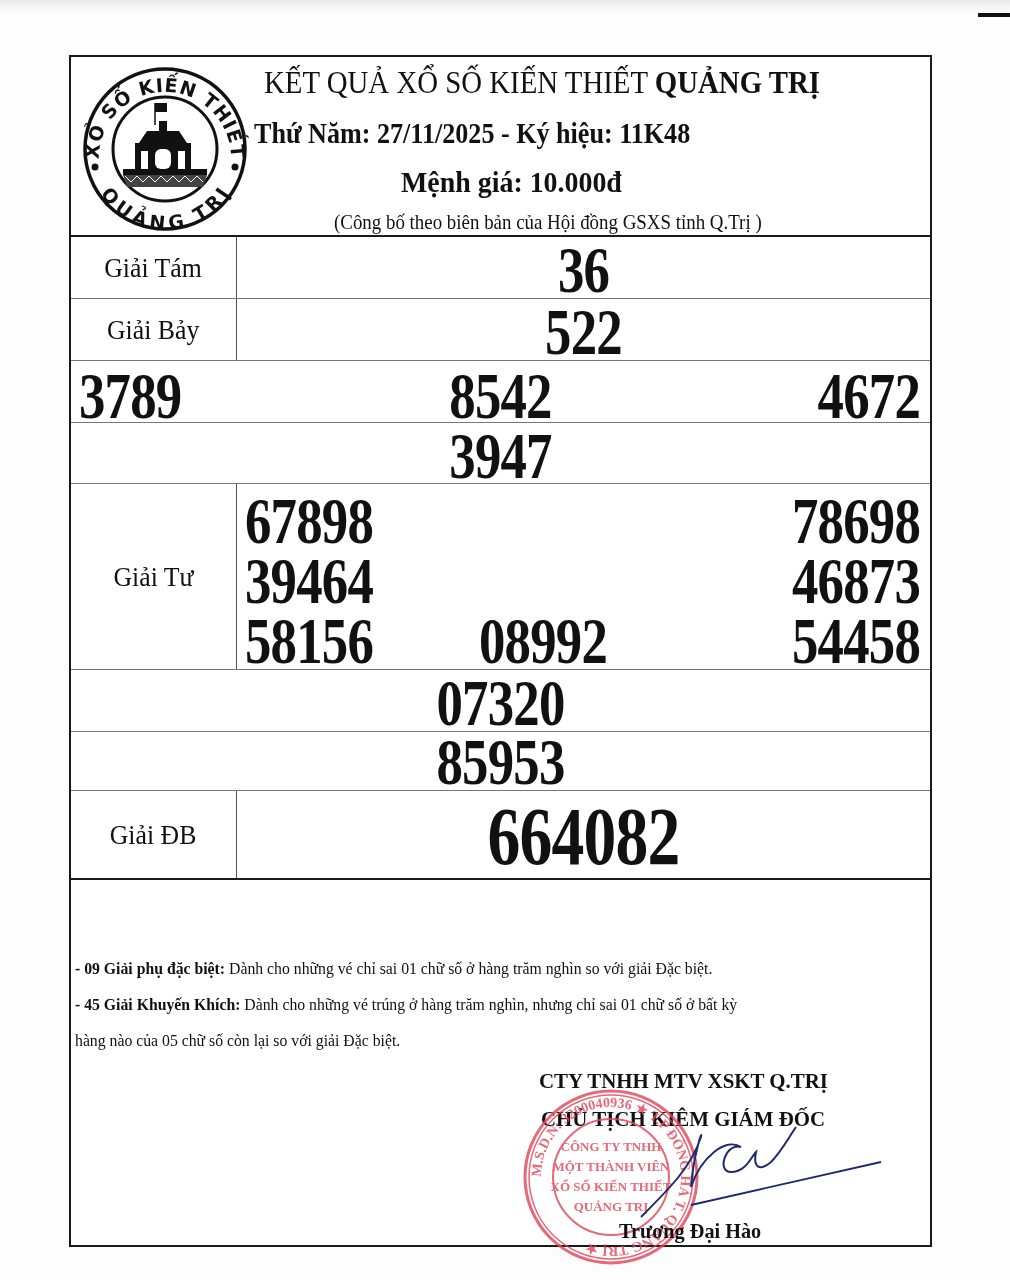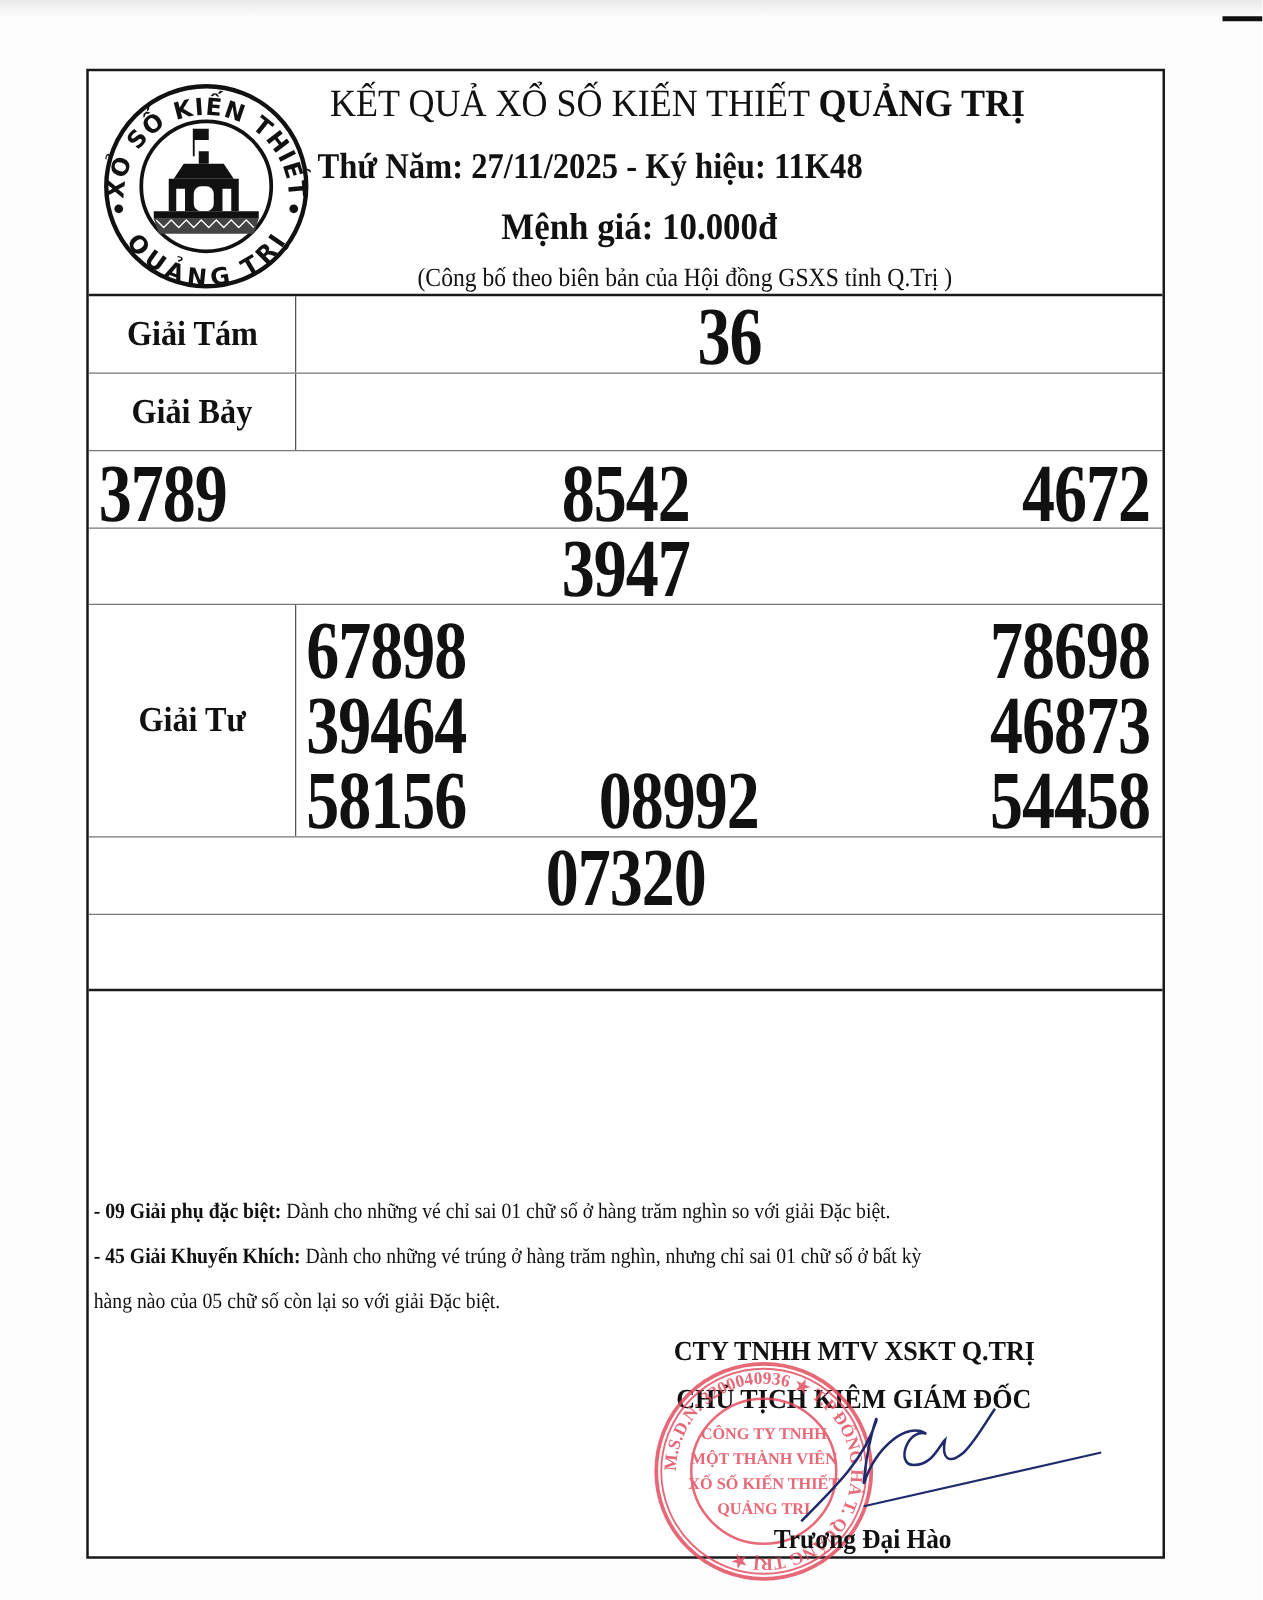--- a/index.html
+++ b/index.html
@@ -47,21 +47,21 @@
     
     .results {
       position: absolute; left: 0; top: 178px; width: 859px;
       border-top: 2px solid #1a1a1a; border-bottom: 2px solid #1a1a1a;
     }
     .row { position: relative; display: flex; border-bottom: 1px solid #777; }
     .row:last-child { border-bottom: none; }
     .row-label {
       width: 166px; flex: 0 0 166px; border-right: 1px solid #555;
       display: flex; align-items: center; justify-content: center;
-      font-size: 28px; font-weight: bold; white-space: nowrap;
+      font-size: 28px; font-weight: normal; white-space: nowrap;
     }
     .row-label span { display: inline-block; transform: scaleX(0.92); }
     .row-values { position: relative; flex: 1; }
     .num {
       position: absolute; font-weight: bold; white-space: nowrap; line-height: 1;
       font-size: 66px; letter-spacing: -1px;
       transform-origin: left top; transform: scaleX(0.80);
     }
     .num.right { transform-origin: right top; }
     .num.center { transform-origin: center top; }
@@ -141,20 +141,23 @@
           </div>
         <div class="row-values">
           <div class="num center" style="left:0;right:0;text-align:center;top:0;">36</div>
         </div>
       </div>
 
       <div class="row" style="height:62px">
         <div class="row-label">
             <span>Giải Bảy</span>
           </div>
+        <div class="row-values">
+          <div class="num center" style="left:0;right:0;text-align:center;top:0;">522</div>
+        </div>
       </div>
 
       <div class="row" style="height:62px">
         <div class="row-values">
           <div class="num" style="left:8px;top:2px;">3789</div>
           <div class="num center" style="left:0;right:0;text-align:center;top:2px;">8542</div>
           <div class="num right" style="right:10px;top:2px;">4672</div>
         </div>
       </div>
 
@@ -180,22 +183,33 @@
       </div>
 
 
       <div class="row" style="height:62px">
         <div class="row-values">
           <div class="num center" style="left:0;right:0;text-align:center;top:0;">07320</div>
         </div>
       </div>
 
       <div class="row" style="height:59px">
-      </div>
-
+        <div class="row-values">
+          <div class="num center" style="left:0;right:0;text-align:center;top:-3px;">85953</div>
+        </div>
+      </div>
+
+      <div class="row" style="height:87px">
+        <div class="row-label">
+            <span>Giải ĐB</span>
+          </div>
+        <div class="row-values">
+          <div class="num big center" style="left:0;right:0;text-align:center;top:5px;">664082</div>
+        </div>
+      </div>
     </div>
 
     <div class="notes">
       <div><b>- 09 Giải phụ đặc biệt:</b><span> Dành cho những vé chỉ sai 01 chữ số ở hàng trăm nghìn so với giải Đặc biệt.</span></div>
       <div><b>- 45 Giải Khuyến Khích:</b><span> Dành cho những vé trúng ở hàng trăm nghìn, nhưng chỉ sai 01 chữ số ở bất kỳ</span></div>
       <div><b></b><span>hàng nào của 05 chữ số còn lại so với giải Đặc biệt.</span></div>
     </div>
 
     <div class="sig-company">CTY TNHH MTV XSKT Q.TRỊ</div>
     <div class="sig-title">CHỦ TỊCH KIÊM GIÁM ĐỐC</div>

